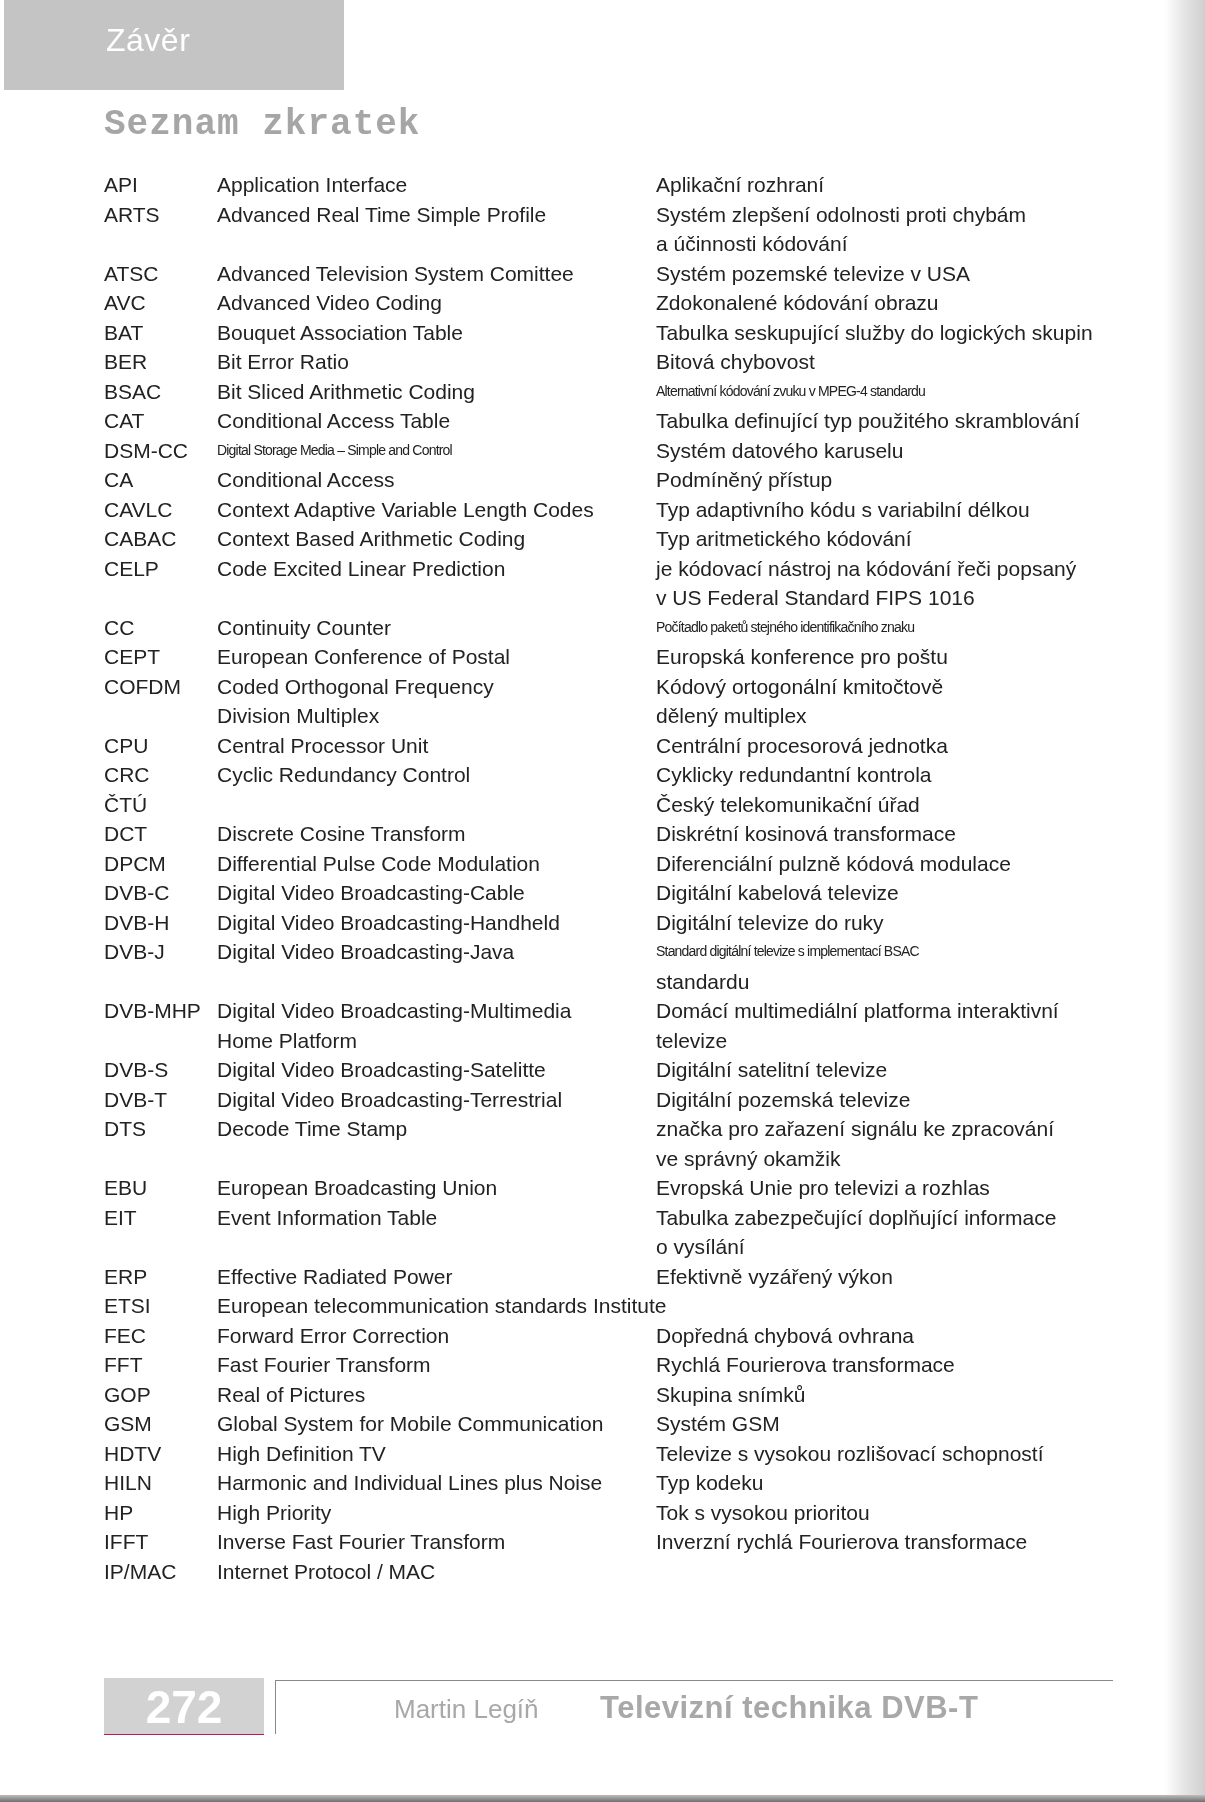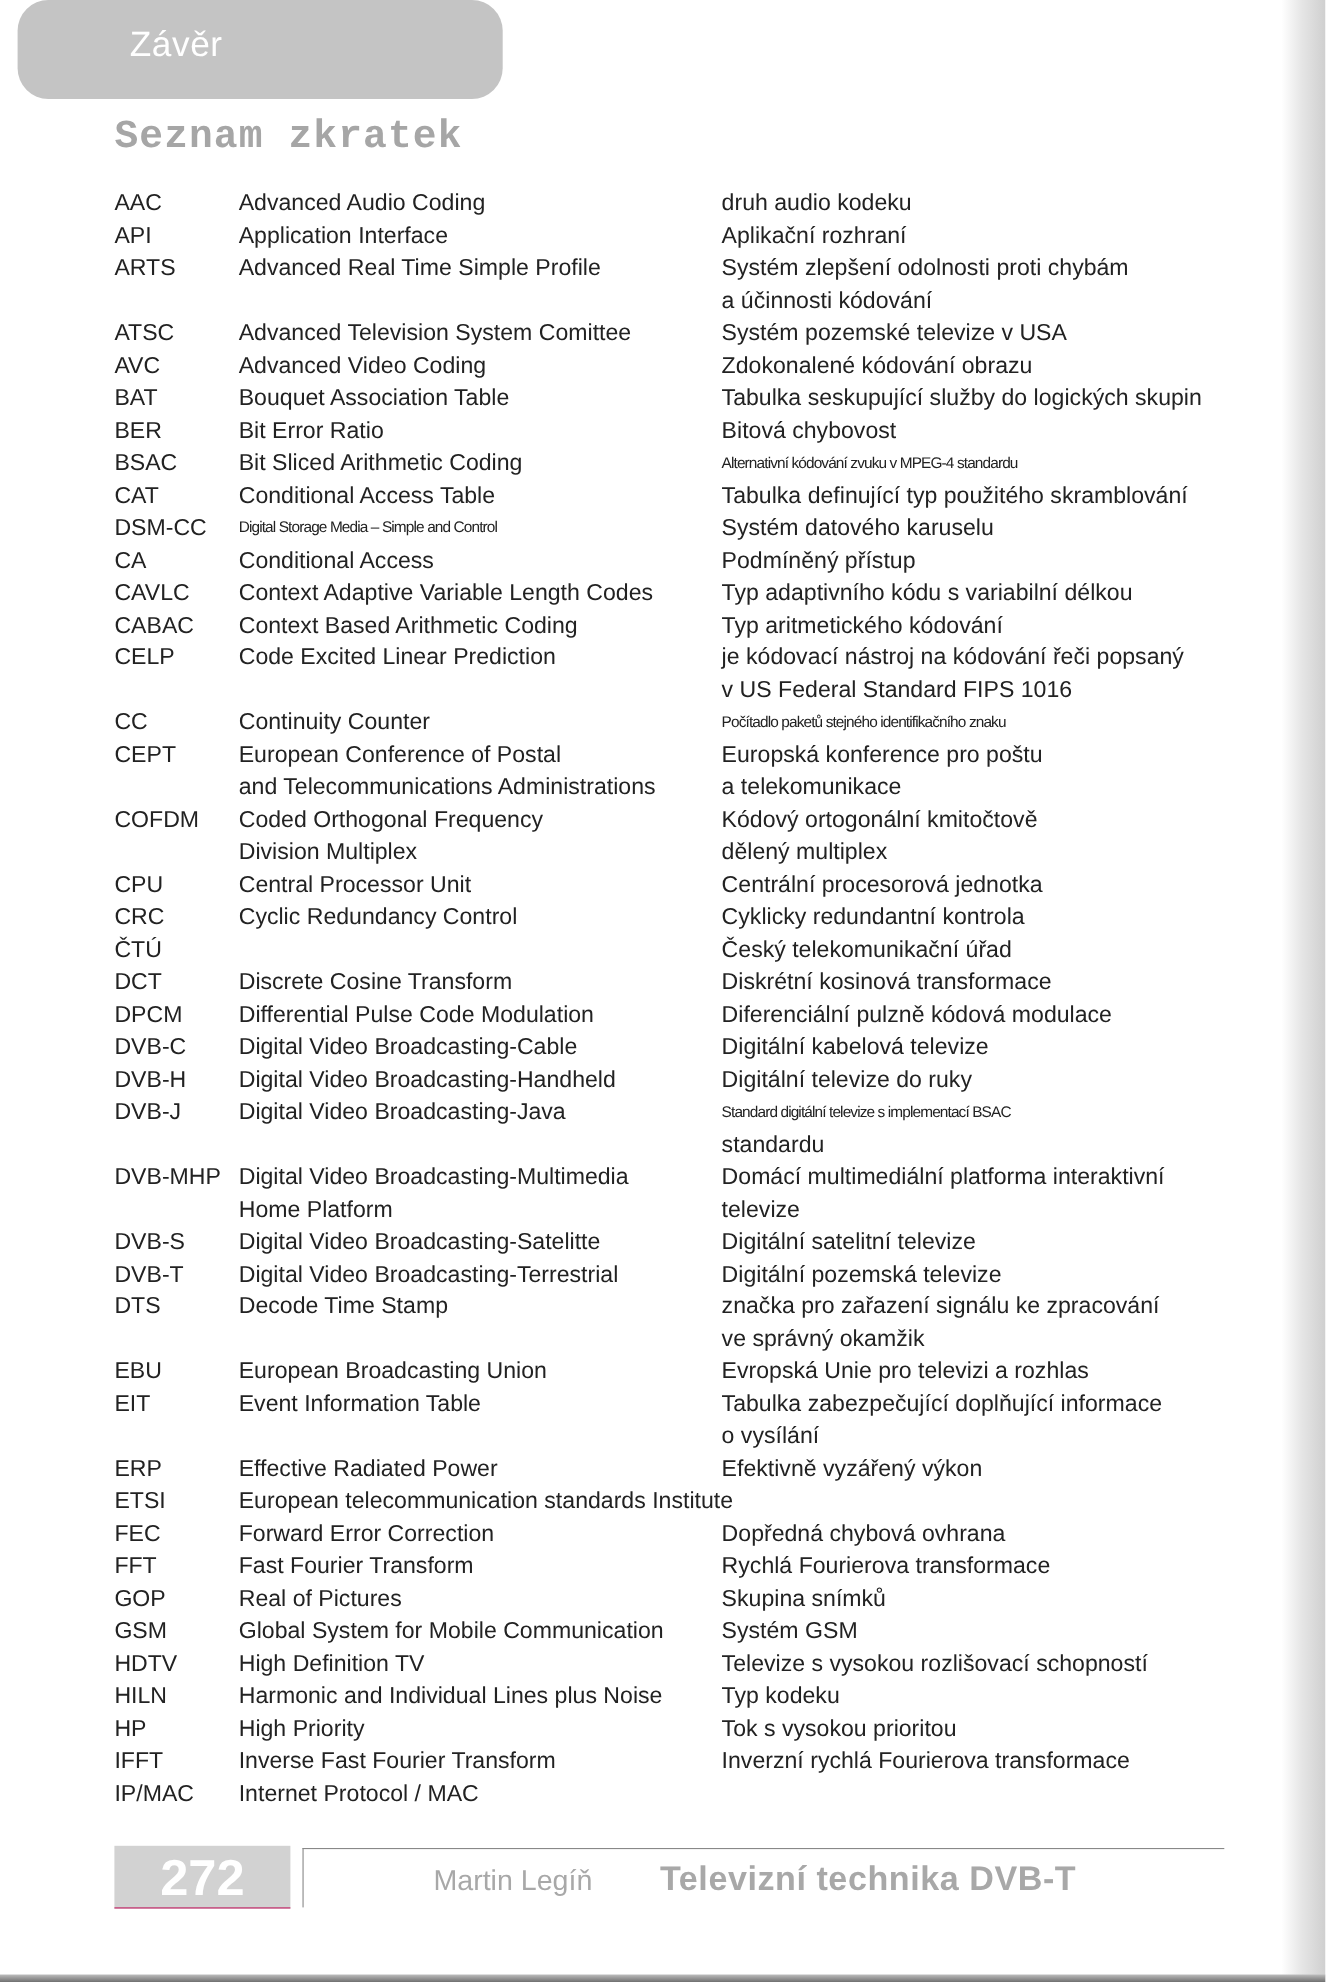--- a/index.html
+++ b/index.html
@@ -3,23 +3,22 @@
 <meta charset="utf-8">
 <style>
   html, body { margin: 0; padding: 0; }
   body {
     width: 1205px; height: 1802px; position: relative; overflow: hidden;
     background: #ffffff;
     font-family: "Liberation Sans", sans-serif;
     color: #222;
   }
   .chapter-band {
-    position: absolute; left: 16px; top: 0; width: 441px; height: 90px;
+    position: absolute; left: 4px; top: 0; width: 340px; height: 90px;
     background: #c4c4c4;
-    border-radius: 28px;
   }
   .chapter-title {
     position: absolute; left: 102px; top: 22px;
     font-size: 32px; color: #ffffff; letter-spacing: 0.5px;
   }
   .section-title {
     position: absolute; left: 104px; top: 104px;
     font-size: 36px; font-weight: bold; color: #a6a6a6; letter-spacing: 1px; font-family: Liberation Mono, monospace;
   }
   .list {
@@ -68,27 +67,20 @@
 <body>
 
 <div class="chapter-band">
   <span class="chapter-title">Závěr</span>
 </div>
 <div class="section-title">Seznam zkratek</div>
 
 <div class="list" id="abbr-list">
     <div class="row">
       <div class="line">
-        <span class="abbr">AAC</span>
-        <span class="en">Advanced Audio Coding</span>
-        <span class="cz">druh audio kodeku</span>
-      </div>
-    </div>
-    <div class="row">
-      <div class="line">
         <span class="abbr">API</span>
         <span class="en">Application Interface</span>
         <span class="cz">Aplikační rozhraní</span>
       </div>
     </div>
     <div class="row">
       <div class="line">
         <span class="abbr">ARTS</span>
         <span class="en">Advanced Real Time Simple Profile</span>
         <span class="cz">Systém zlepšení odolnosti proti chybám</span>
@@ -182,24 +174,20 @@
         <span class="abbr">CC</span>
         <span class="en">Continuity Counter</span>
         <span class="cz narrow">Počítadlo paketů stejného identifikačního znaku</span>
       </div>
     </div>
     <div class="row">
       <div class="line">
         <span class="abbr">CEPT</span>
         <span class="en">European Conference of Postal</span>
         <span class="cz">Europská konference pro poštu</span>
-      </div>
-      <div class="line">
-        <span class="en">and Telecommunications Administrations</span>
-        <span class="cz">a telekomunikace</span>
       </div>
     </div>
     <div class="row">
       <div class="line">
         <span class="abbr">COFDM</span>
         <span class="en">Coded Orthogonal Frequency</span>
         <span class="cz">Kódový ortogonální kmitočtově</span>
       </div>
       <div class="line">
         <span class="en">Division Multiplex</span>

